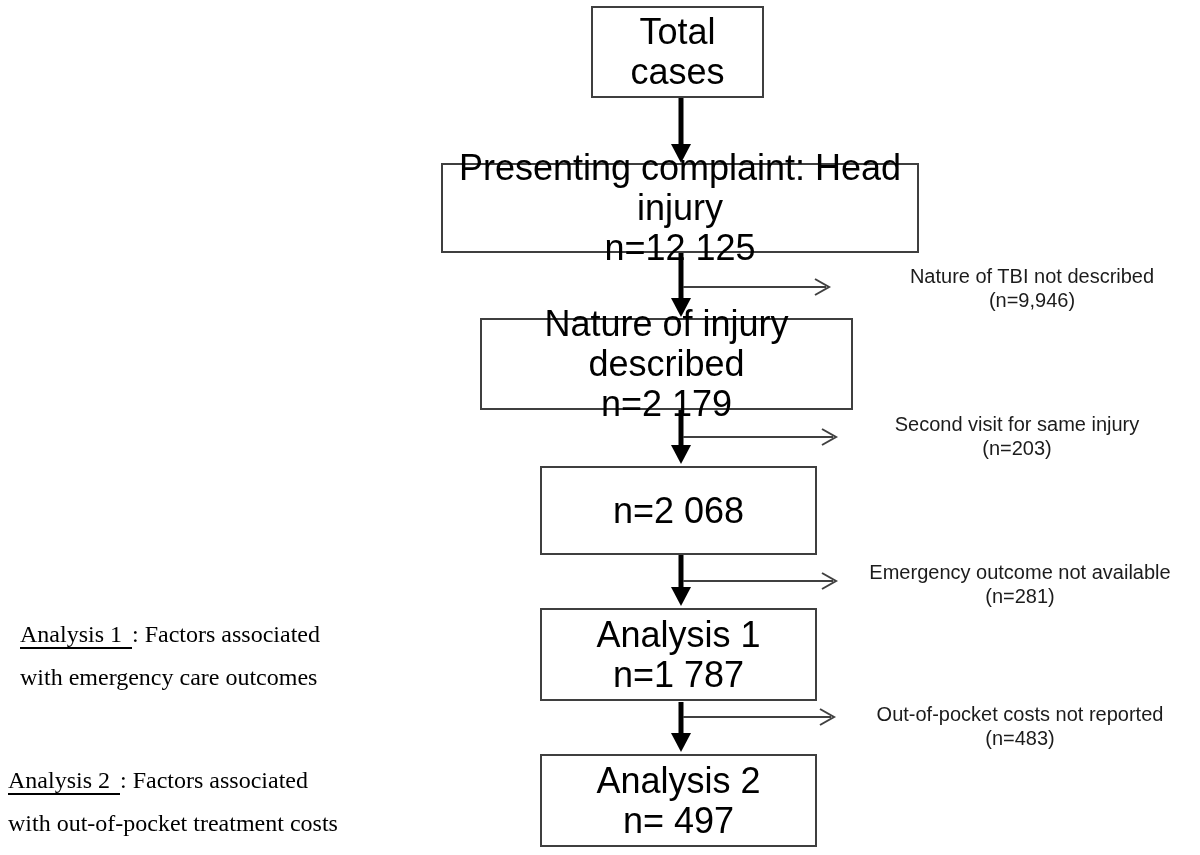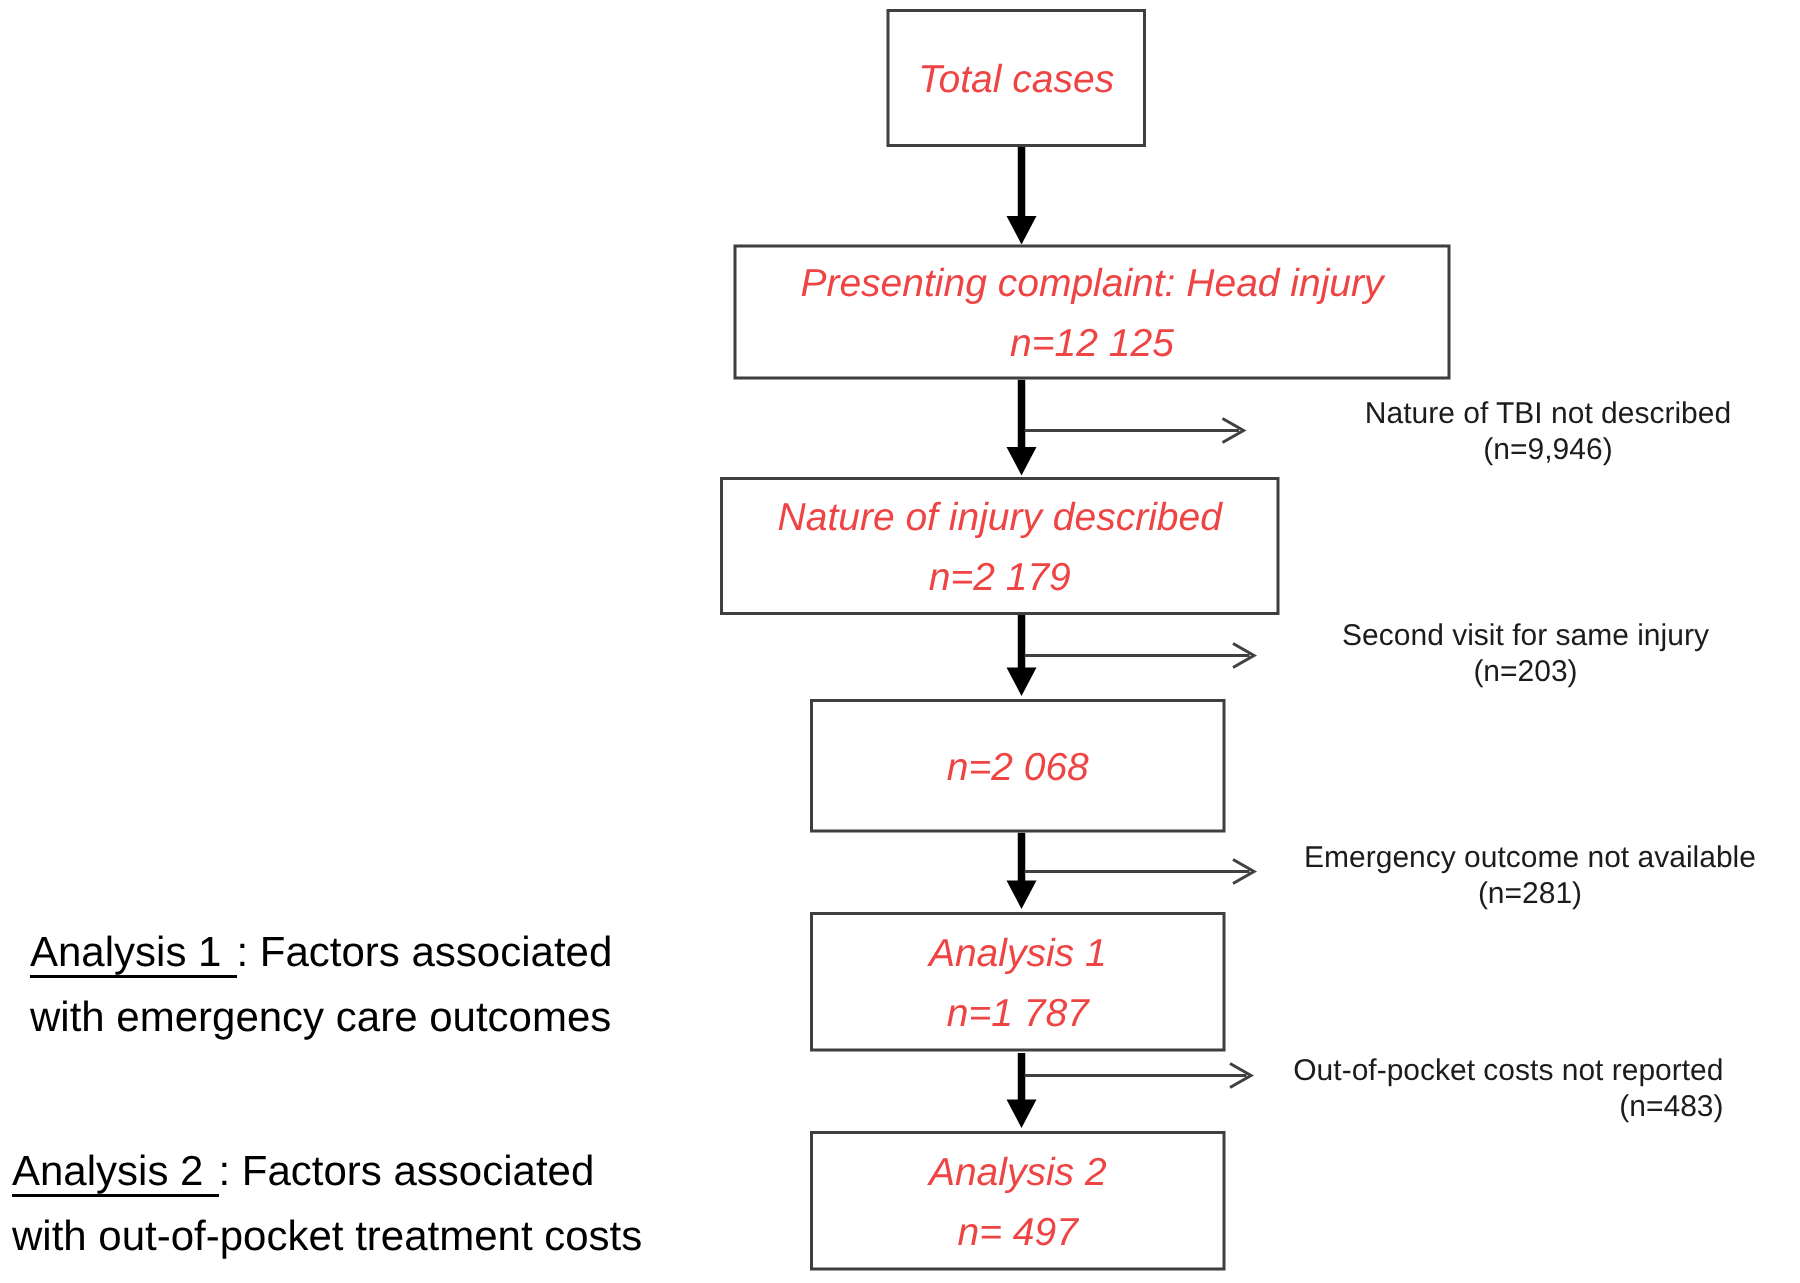--- a/index.html
+++ b/index.html
@@ -24,41 +24,41 @@
   .box {
     position: absolute;
     box-sizing: border-box;
     border: 2px solid #3f3f3f;
     background: #ffffff;
     display: flex;
     flex-direction: column;
     align-items: center;
     justify-content: center;
     text-align: center;
-    font-size: 26px;
+    font-size: 36px;
     line-height: 40px;
-    color: #ef4444;
-    font-style: italic;
+    color: #000000;
   }
   .side-note {
     position: absolute;
     text-align: center;
     font-size: 20px;
     line-height: 24px;
     color: #1c1c1c;
   }
   .side-note div {
     white-space: nowrap;
   }
   .annotation {
     position: absolute;
-    font-size: 28px;
+    font-size: 24px;
     line-height: 43px;
     color: #000000;
     white-space: nowrap;
+    font-family: Liberation Serif, serif;
   }
   .annotation .u {
     border-bottom: 2px solid #000000;
     padding-right: 10px;
   }
 </style>
 </head>
 <body>
 
 <div id="canvas">
@@ -101,21 +101,21 @@
     <g>
       <line x1="683" y1="717" x2="831" y2="717" stroke="#404040" stroke-width="2"></line>
       <polyline points="820,709 834,717 820,725" fill="none" stroke="#404040" stroke-width="2"></polyline>
     </g>
   </svg>
 
   <div class="box" style="left:591px; top:6px; width:173px; height:92px;">
     <div>Total cases</div>
   </div>
 
-  <div class="box" style="left:441px; top:163px; width:478px; height:90px;margin-left:48px;">
+  <div class="box" style="left:441px; top:163px; width:478px; height:90px;">
     <div>Presenting complaint: Head injury</div>
     <div>n=12 125</div>
   </div>
 
   <div class="box" style="left:480px; top:318px; width:373px; height:92px;">
     <div>Nature of injury described</div>
     <div>n=2 179</div>
   </div>
 
   <div class="box" style="left:540px; top:466px; width:277px; height:89px;">
@@ -140,21 +140,21 @@
   <div class="side-note" style="left:847px; top:412px; width:340px;">
     <div>Second visit for same injury</div>
     <div>(n=203)</div>
   </div>
 
   <div class="side-note" style="left:850px; top:560px; width:340px;">
     <div>Emergency outcome not available</div>
     <div>(n=281)</div>
   </div>
 
-  <div class="side-note" style="left:809px; top:702px; width:340px;text-align:right;">
+  <div class="side-note" style="left:850px; top:702px; width:340px;">
     <div>Out-of-pocket costs not reported</div>
     <div>(n=483)</div>
   </div>
 
   <div class="annotation" style="left:20px; top:613px;">
     <span class="u">Analysis 1</span><span>: Factors associated</span><br>
     <span>with emergency care outcomes</span>
   </div>
 
   <div class="annotation" style="left:8px; top:759px;">

